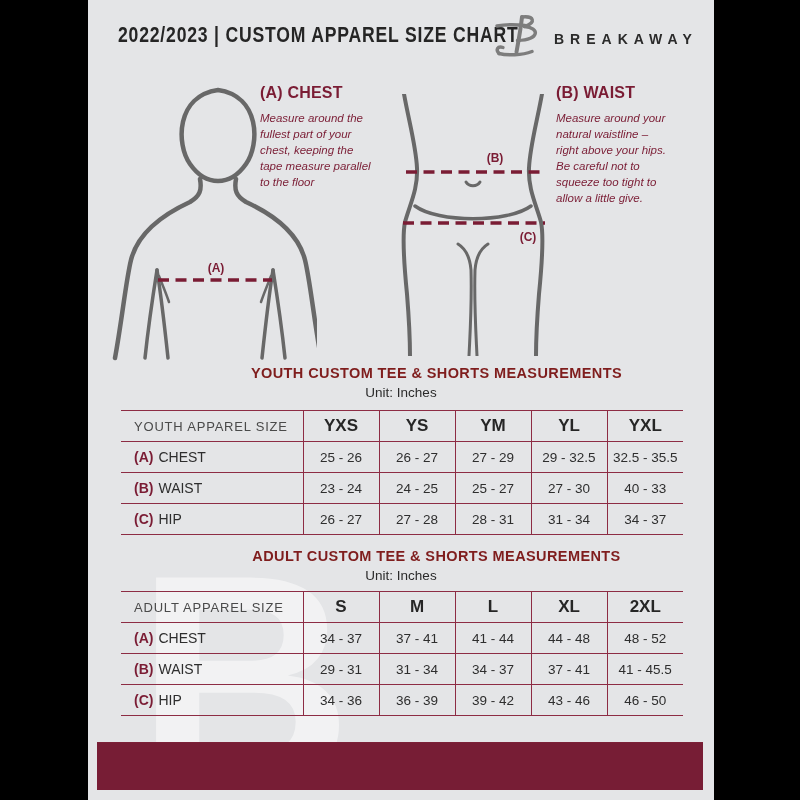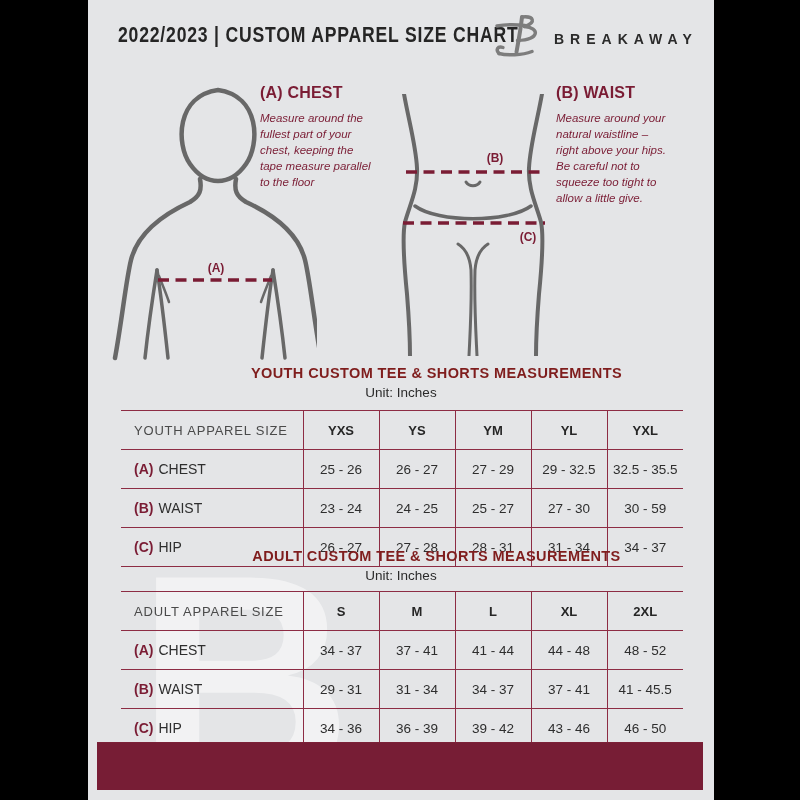--- a/index.html
+++ b/index.html
@@ -29,25 +29,25 @@
   .section-title{position:absolute;left:4px;width:689px;text-align:center;font-weight:700;
                  font-size:14.5px;color:#7f1d1d;letter-spacing:.4px;z-index:2;}
   .unit{position:absolute;left:0;width:626px;text-align:center;font-size:13.5px;color:#2b2b2b;z-index:2;}
   #youth-title{top:365px;} #youth-unit{top:385px;}
   #adult-title{top:548px;text-align:center;} #adult-unit{top:568px;}
 
   
   .size-table{position:absolute;left:33px;width:562px;border-collapse:collapse;table-layout:fixed;
               border-bottom:1.5px solid #8d2c44;z-index:2;}
   #youth-table{top:410px;} #adult-table{top:591px;}
-  .size-table tr{height:39px;border-top:1.5px solid #8d2c44;}
+  .size-table tr{height:31px;border-top:1.5px solid #8d2c44;}
   .size-table th,.size-table td{padding:0;vertical-align:middle;}
   th.labelcol{font-weight:400;letter-spacing:.8px;color:#4a4a4a;font-size:13px;text-align:left;padding-left:13px;}
   th.size,td.val{border-left:1.5px solid #8d2c44;text-align:center;}
-  th.size{font-size:13px;color:#262626;}
+  th.size{font-size:17px;color:#262626;}
   td.rowlabel{text-align:left;padding-left:13px;font-size:14px;color:#2e2e2e;}
   td.rowlabel .key{color:#7a1c34;font-weight:700;margin-right:5px;}
   td.val{font-size:13.5px;color:#2e2e2e;}
 
   .watermark{position:absolute;left:48px;top:530px;font-size:300px;font-weight:700;line-height:1;
              color:rgba(255,255,255,.5);z-index:0;user-select:none;}
   .footer-bar{position:absolute;left:9px;top:742px;width:606px;height:47px;background:#771d35;
               border-top:1px solid #93395022;z-index:4;}
 </style>
 </head>
@@ -149,21 +149,21 @@
         <td class="val">27 - 29</td>
         <td class="val">29 - 32.5</td>
         <td class="val">32.5 - 35.5</td>
       </tr>
       <tr>
         <td class="rowlabel"><span class="key">(B)</span><span>WAIST</span></td>
         <td class="val">23 - 24</td>
         <td class="val">24 - 25</td>
         <td class="val">25 - 27</td>
         <td class="val">27 - 30</td>
-        <td class="val">30 - 59</td>
+        <td class="val">40 - 33</td>
       </tr>
       <tr>
         <td class="rowlabel"><span class="key">(C)</span><span>HIP</span></td>
         <td class="val">26 - 27</td>
         <td class="val">27 - 28</td>
         <td class="val">28 - 31</td>
         <td class="val">31 - 34</td>
         <td class="val">34 - 37</td>
       </tr>
     </tbody>

